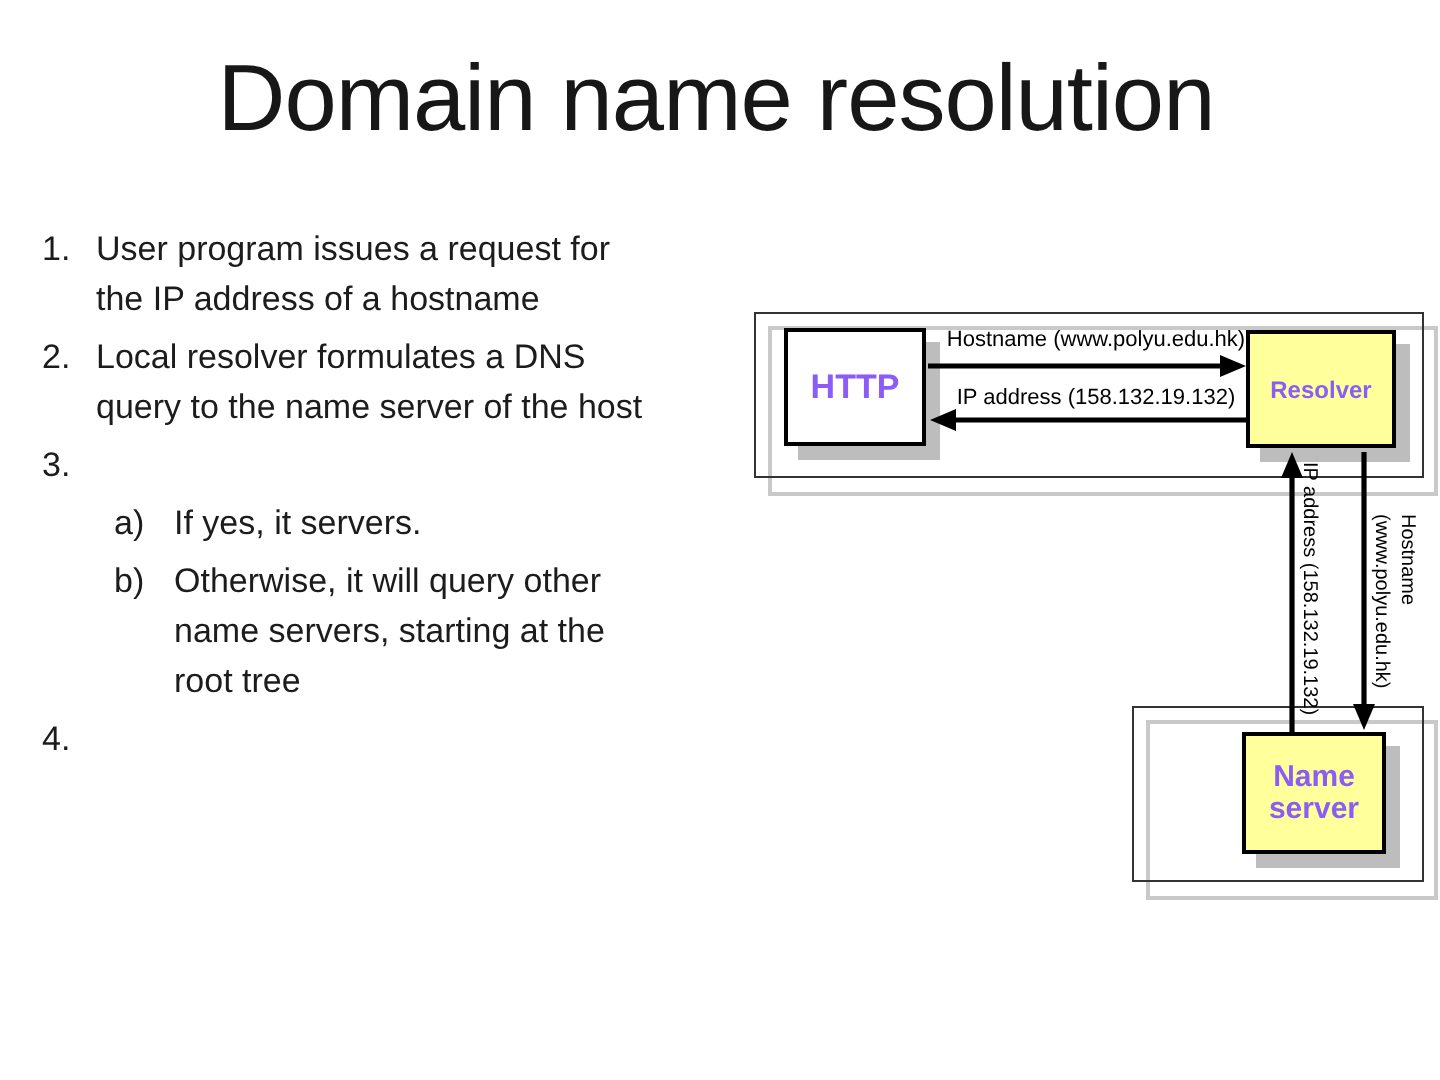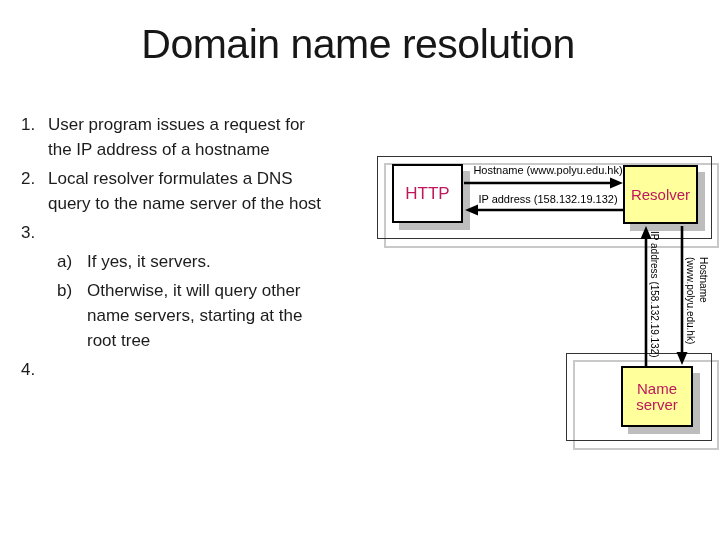--- a/index.html
+++ b/index.html
@@ -9,21 +9,21 @@
     font-family: "Liberation Sans", sans-serif;
     color: #1c1c1c;
     position: relative;
     overflow: hidden;
   }
 
   
   .slide-title {
     position: absolute; left: 0; top: 21px; width: 716px;
     text-align: center;
-    font-size: 41px; letter-spacing: -0.5px;
+    font-size: 47px; letter-spacing: -0.5px;
     color: #171717;
   }
 
   
   .list {
     position: absolute; left: 21px; top: 112px; width: 352px;
   }
   .li {
     display: flex;
     font-size: 17px; line-height: 25px;
@@ -46,24 +46,24 @@
   #ctop-shadow { left: 384px; top: 163px; width: 331px; height: 81px; }
   #ctop       { left: 377px; top: 156px; width: 333px; height: 81px; }
   #cbot-shadow { left: 573px; top: 360px; width: 142px; height: 86px; }
   #cbot       { left: 566px; top: 353px; width: 144px; height: 86px; }
 
   .node {
     position: absolute; z-index: 2;
     border: 2px solid #000000;
     box-shadow: 7px 7px 0 #bdbdbd;
     display: flex; align-items: center; justify-content: center;
-    font-weight: normal; color: #be185d; text-align: center;
+    font-weight: bold; color: #8b5cf6; text-align: center;
   }
   #http      { left: 392px; top: 164px; width: 67px; height: 55px; background: #ffffff; font-size: 17px; }
-  #resolver  { left: 623px; top: 165px; width: 71px; height: 55px; background: #ffff9c; font-size: 15px; }
+  #resolver  { left: 623px; top: 165px; width: 71px; height: 55px; background: #ffff9c; font-size: 12px; }
   #nameserver{ left: 621px; top: 366px; width: 68px; height: 57px; background: #ffff9c; font-size: 15px; line-height: 16px; }
 
   .arrows { position: absolute; left: 0; top: 0; z-index: 3; pointer-events: none; }
 
   .dlabel {
     position: absolute; z-index: 4;
     font-size: 11px; color: #000000; white-space: nowrap;
   }
   #lbl-hostname { left: 468px; top: 164px; width: 160px; text-align: center; }
   #lbl-ip       { left: 468px; top: 193px; width: 160px; text-align: center; }

